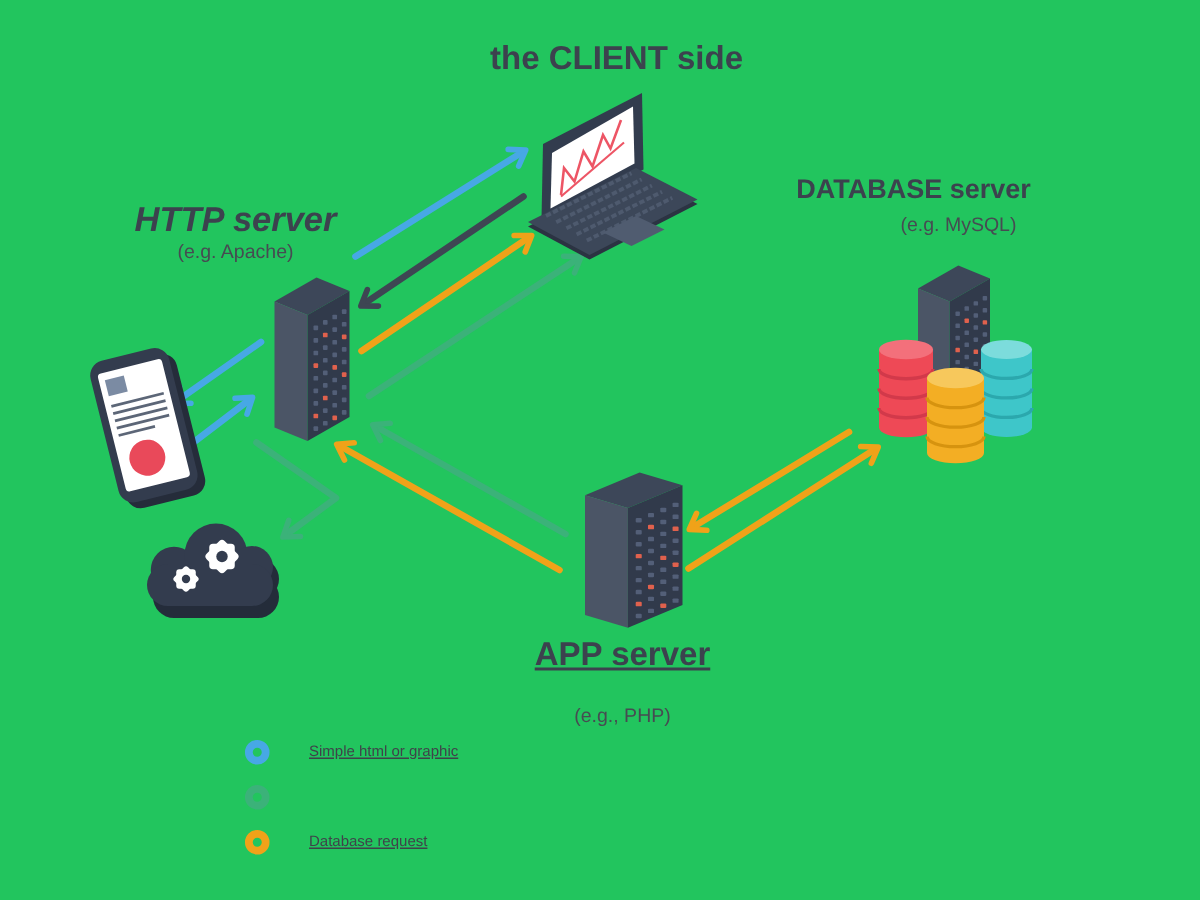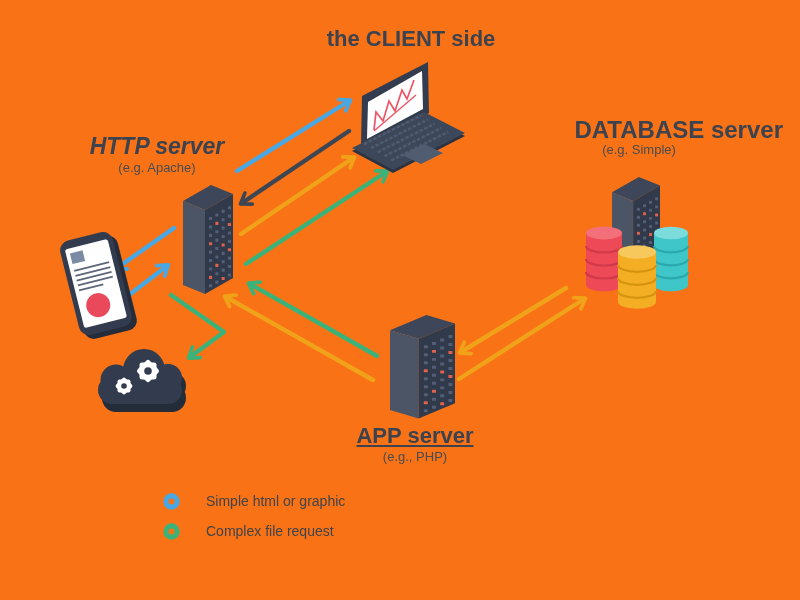--- a/index.html
+++ b/index.html
@@ -1,32 +1,32 @@
 <!DOCTYPE html>
 <html><head>
 <meta charset="utf-8">
 <style>
   html,body{margin:0;padding:0;background:#ffffff;}
-  .stage{position:relative;width:800px;height:600px;background:#f97316;overflow:hidden;
+  .stage{position:relative;width:800px;height:600px;background:#22c55e;overflow:hidden;
          font-family:"Liberation Sans",sans-serif;}
   svg.diagram{position:absolute;left:0;top:0;}
   .ar{fill:none;stroke-width:4.4;stroke-linecap:round;stroke-linejoin:round;}
   .lbl{position:absolute;text-align:center;color:#3c424e;font-weight:700;line-height:1.05;}
   .sub{position:absolute;text-align:center;color:#474b52;font-weight:400;font-size:13px;line-height:1.1;}
   .title{position:absolute;left:286px;top:26px;width:250px;text-align:center;
          font-size:22px;font-weight:700;color:#3c424e;}
   .lbl-http{left:57px;top:134px;width:200px;font-size:23px;font-style:italic;}
   .sub-http{left:57px;top:161px;width:200px;}
-  .lbl-db{left:543px;top:117px;width:240px;font-size:24px;text-align:right;}
+  .lbl-db{left:489px;top:117px;width:240px;font-size:18px;}
   .sub-db{left:519px;top:143px;width:240px;}
   .lbl-app{left:315px;top:424px;width:200px;font-size:22px;text-decoration:underline;}
-  .sub-app{left:315px;top:450px;width:200px;}
+  .sub-app{left:315px;top:470px;width:200px;}
   .legend{position:absolute;left:163px;top:492px;display:flex;flex-direction:column;gap:12px;}
   .lrow{display:flex;align-items:center;gap:26px;height:18px;}
-  .llabel{font-size:14px;color:#3f434a;}
+  .llabel{font-size:10px;color:#3f434a;text-decoration:underline;}
 </style>
 </head>
 <body>
 
 <div class="stage">
 
   <svg class="diagram" width="800" height="600" viewBox="0 0 800 600">
     <defs>
       <marker id="mB" viewBox="0 0 4 4" markerWidth="4" markerHeight="4" refX="2.6" refY="2" orient="auto" markerUnits="strokeWidth">
         <path d="M0.8 0.5 L3 2 L0.8 3.5" fill="none" stroke-width="0.85" stroke-linecap="round" stroke-linejoin="round" stroke="#47a8e5"></path>
@@ -192,33 +192,38 @@
       </g>
     </g>
   </svg>
 
   <div class="title">the CLIENT side</div>
 
   <div class="lbl lbl-http">HTTP server</div>
   <div class="sub sub-http">(e.g. Apache)</div>
 
   <div class="lbl lbl-db">DATABASE server</div>
-  <div class="sub sub-db">(e.g. Simple)</div>
+  <div class="sub sub-db">(e.g. MySQL)</div>
 
   <div class="lbl lbl-app">APP server</div>
   <div class="sub sub-app">(e.g., PHP)</div>
 
   <div class="legend">
     <div class="lrow">
       <svg width="17" height="17">
         <circle cx="8.5" cy="8.5" r="5.6" fill="none" stroke-width="5.2" stroke="#47a8e5"></circle>
       </svg>
       <span class="llabel">Simple html or graphic</span>
     </div>
     <div class="lrow">
       <svg width="17" height="17">
         <circle cx="8.5" cy="8.5" r="5.6" fill="none" stroke-width="5.2" stroke="#3bb279"></circle>
       </svg>
-      <span class="llabel">Complex file request</span>
+    </div>
+    <div class="lrow">
+      <svg width="17" height="17">
+        <circle cx="8.5" cy="8.5" r="5.6" fill="none" stroke-width="5.2" stroke="#f0a219"></circle>
+      </svg>
+      <span class="llabel">Database request</span>
     </div>
   </div>
 
 </div>
 
 </body></html>

